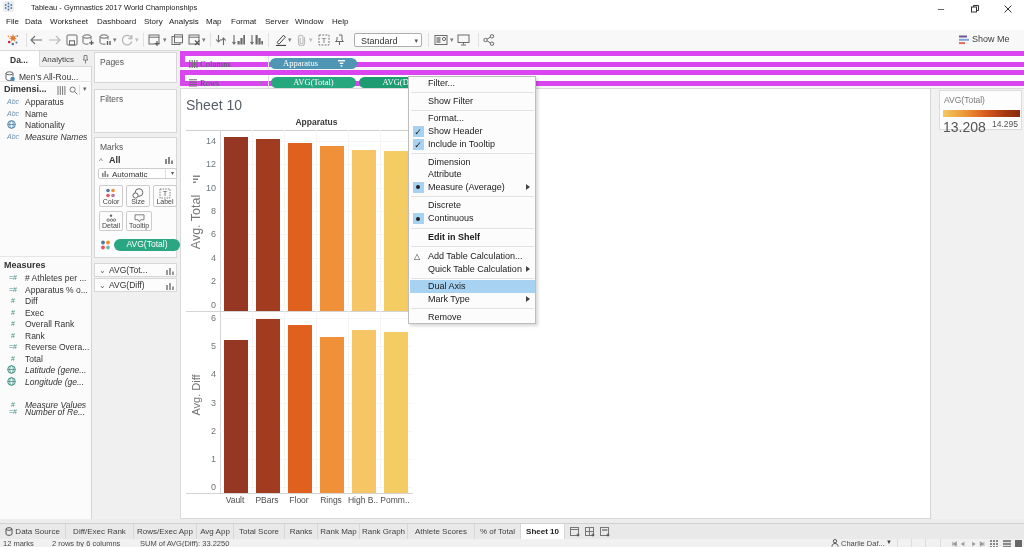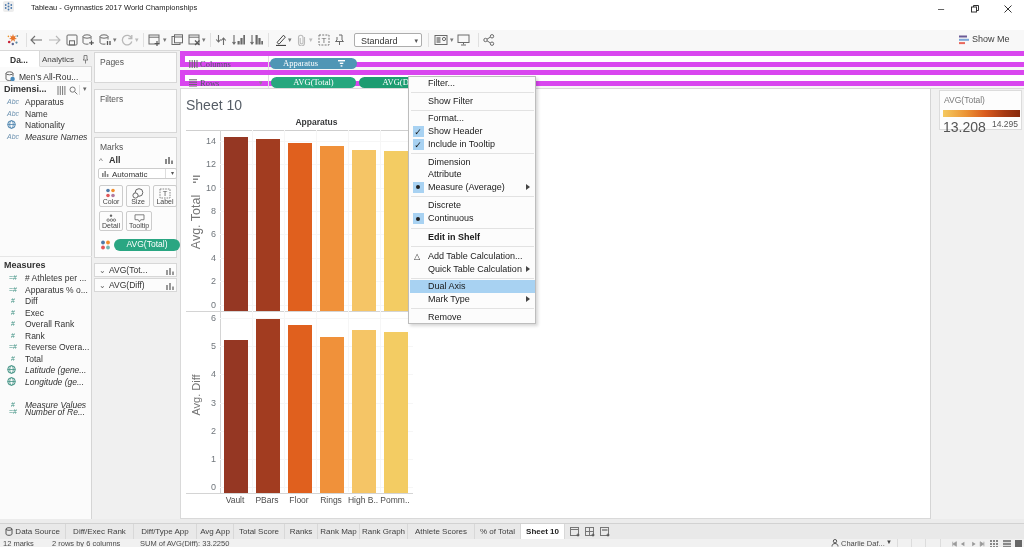--- a/index.html
+++ b/index.html
@@ -87,20 +87,33 @@
   <div class="abs winbtn" style="left:938px;top:2px">–</div>
   <svg class="abs" style="left:971px;top:5px" width="8" height="8" viewBox="0 0 8 8">
         <rect x="0.5" y="2" width="5" height="5" fill="none" stroke="#333" stroke-width="1"></rect>
         <path d="M2.5 2 L2.5 0.5 L7.5 0.5 L7.5 5.5 L5.5 5.5" fill="none" stroke="#333" stroke-width="1"></path>
       </svg>
   <svg class="abs" style="left:1004px;top:5px" width="8" height="8" viewBox="0 0 8 8">
         <path d="M0.5 0.5 L7.5 7.5 M7.5 0.5 L0.5 7.5" stroke="#333" stroke-width="1"></path>
       </svg>
 </div>
 
+<div class="abs" id="menubar">
+  <span class="menu-item" style="left:6px">File</span>
+  <span class="menu-item" style="left:25px">Data</span>
+  <span class="menu-item" style="left:50px">Worksheet</span>
+  <span class="menu-item" style="left:97px">Dashboard</span>
+  <span class="menu-item" style="left:144px">Story</span>
+  <span class="menu-item" style="left:169px">Analysis</span>
+  <span class="menu-item" style="left:206px">Map</span>
+  <span class="menu-item" style="left:231px">Format</span>
+  <span class="menu-item" style="left:265px">Server</span>
+  <span class="menu-item" style="left:295px">Window</span>
+  <span class="menu-item" style="left:332px">Help</span>
+</div>
 
 <div class="abs" id="toolbar">
   <svg class="abs" style="left:6px;top:3px" width="14" height="14" viewBox="0 0 14 14">
     <g>
           <path d="M7 1 L7.9 3.5 L10 2.6 L8.9 4.8 L11 5.9 L8.5 6.3 L9 8.8 L7 7 L5 8.8 L5.5 6.3 L3 5.9 L5.1 4.8 L4 2.6 L6.1 3.5 Z" fill="#e8762c"></path>
           <circle cx="3.2" cy="9" r="1.3" fill="#c72035"></circle>
           <circle cx="10.5" cy="9.6" r="1.1" fill="#5a87a0"></circle>
           <circle cx="6.8" cy="11" r="1.2" fill="#5b6591"></circle>
           <circle cx="11.3" cy="3" r="0.9" fill="#7099a6"></circle>
           <circle cx="2.4" cy="3.4" r="0.8" fill="#eb9129"></circle>
@@ -626,21 +639,21 @@
       </div>
 </div>
 
 <div class="abs" style="left:0;top:519px;width:1024px;height:4px;background:#ececec"></div>
 <div class="abs" id="tabbar">
   <div class="tab" style="left:0;width:66px"><svg style="position:relative;top:2px" width="8" height="9" viewBox="0 0 8 9">
           <ellipse cx="4" cy="2" rx="3" ry="1.3" fill="none" stroke="#555"></ellipse>
           <path d="M1 2 L1 7 C1 7.7 2.3 8.3 4 8.3 C5.7 8.3 7 7.7 7 7 L7 2" fill="none" stroke="#555"></path>
         </svg> Data Source</div>
   <div class="tab" style="left:66px;width:68px">Diff/Exec Rank</div>
-  <div class="tab" style="left:134px;width:63px">Diff/Type App</div>
+  <div class="tab" style="left:134px;width:63px">Rows/Exec App</div>
   <div class="tab" style="left:197px;width:37px">Avg App</div>
   <div class="tab" style="left:234px;width:51px">Total Score</div>
   <div class="tab" style="left:285px;width:33px">Ranks</div>
   <div class="tab" style="left:318px;width:42px">Rank Map</div>
   <div class="tab" style="left:360px;width:48px">Rank Graph</div>
   <div class="tab" style="left:408px;width:67px">Athlete Scores</div>
   <div class="tab" style="left:475px;width:46px">% of Total</div>
   <div class="tab" style="left:521px;width:44px;background:#fff;font-weight:bold;color:#222">Sheet 10</div>
   <svg class="abs" style="left:570px;top:3px" width="11" height="10" viewBox="0 0 11 10">
         <rect x="0.5" y="0.5" width="8" height="8" fill="none" stroke="#777"></rect>

